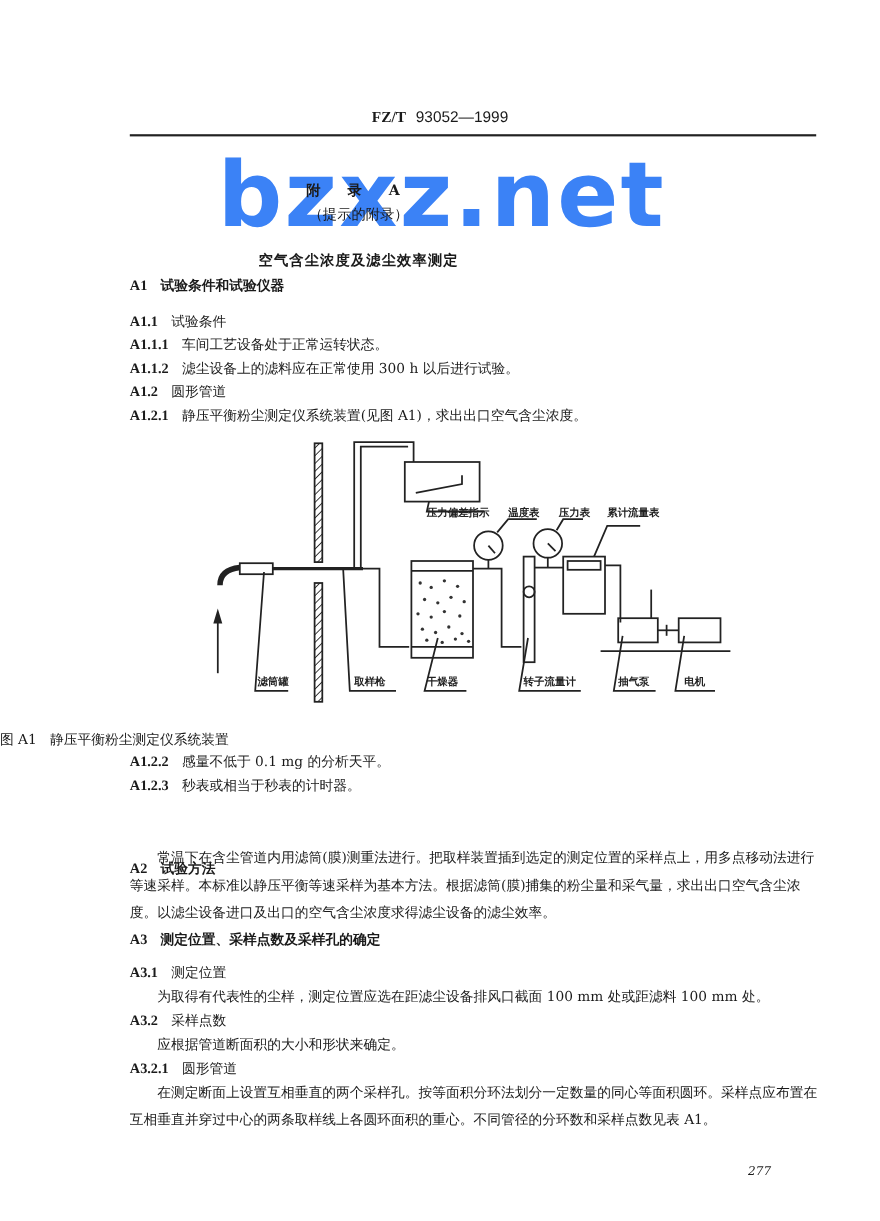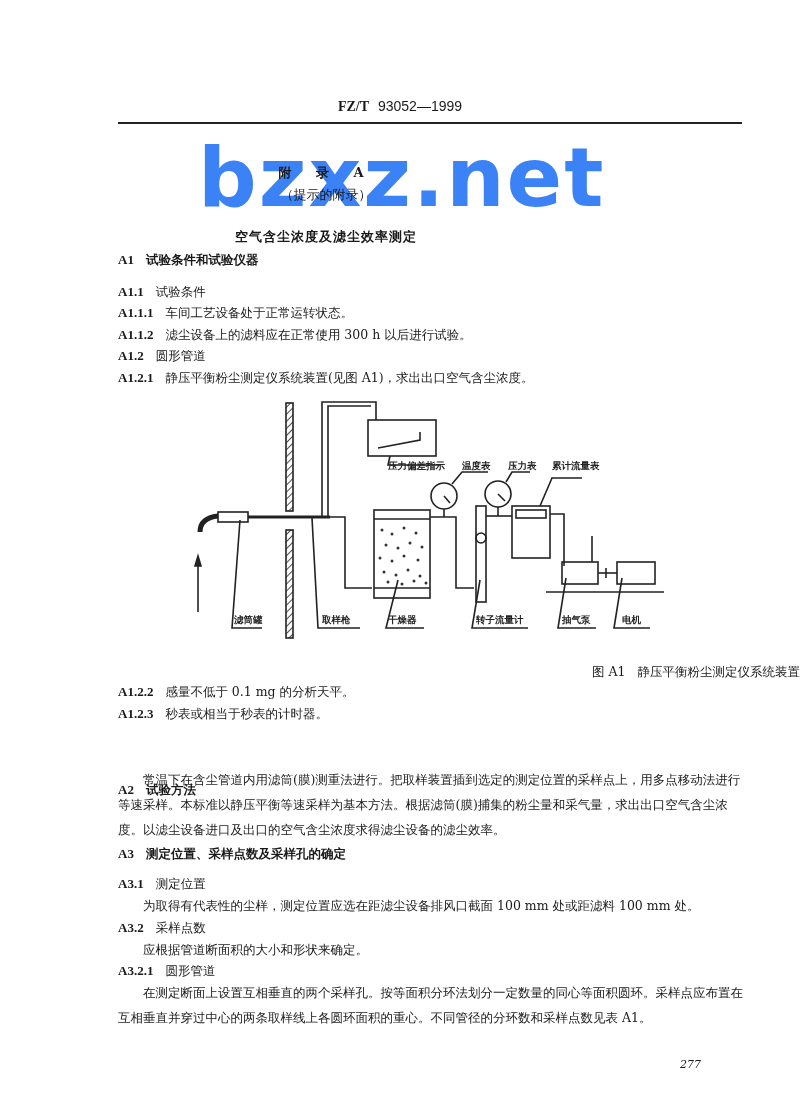--- a/index.html
+++ b/index.html
@@ -14,21 +14,21 @@
                font-size: 82px; color: #3b82f6; letter-spacing: 2px; z-index: 0; }
   .center { left: 0; width: 652px; text-align: center; z-index: 1; }
   .t1 { top: 164px; font-size: 13px; font-weight: bold; letter-spacing: 10px; }
   .t2 { top: 186px; font-size: 13px; }
   .t3 { top: 208px; font-size: 13px; font-weight: bold; letter-spacing: 1px; margin-top: 20px; }
   .line { left: 118px; font-size: 12.5px; white-space: nowrap; }
   .num { font-weight: bold; margin-right: 12px; font-family: "Liberation Serif", serif; font-size: 13px; }
   .h1 { font-weight: bold; }
   .para { left: 118px; width: 630px; font-size: 12.5px; line-height: 25px; }
   .indent { text-indent: 25px; }
-  .caption { left: 0; width: 800px; text-align: right; top: 664px; font-size: 12.5px; }
+  .caption { left: 0; width: 800px; text-align: left; top: 664px; font-size: 12.5px; }
   .pnum { left: 680px; top: 1058px; font-size: 11px; font-style: italic; }
   svg text { font-family: "DejaVu Sans", sans-serif; font-size: 9.5px; font-weight: bold; fill: #222; }
 </style>
 </head>
 <body>
 
 <div class="abs header">
   <b>FZ/T</b>&nbsp;
   <span>93052—1999</span>
 </div>

